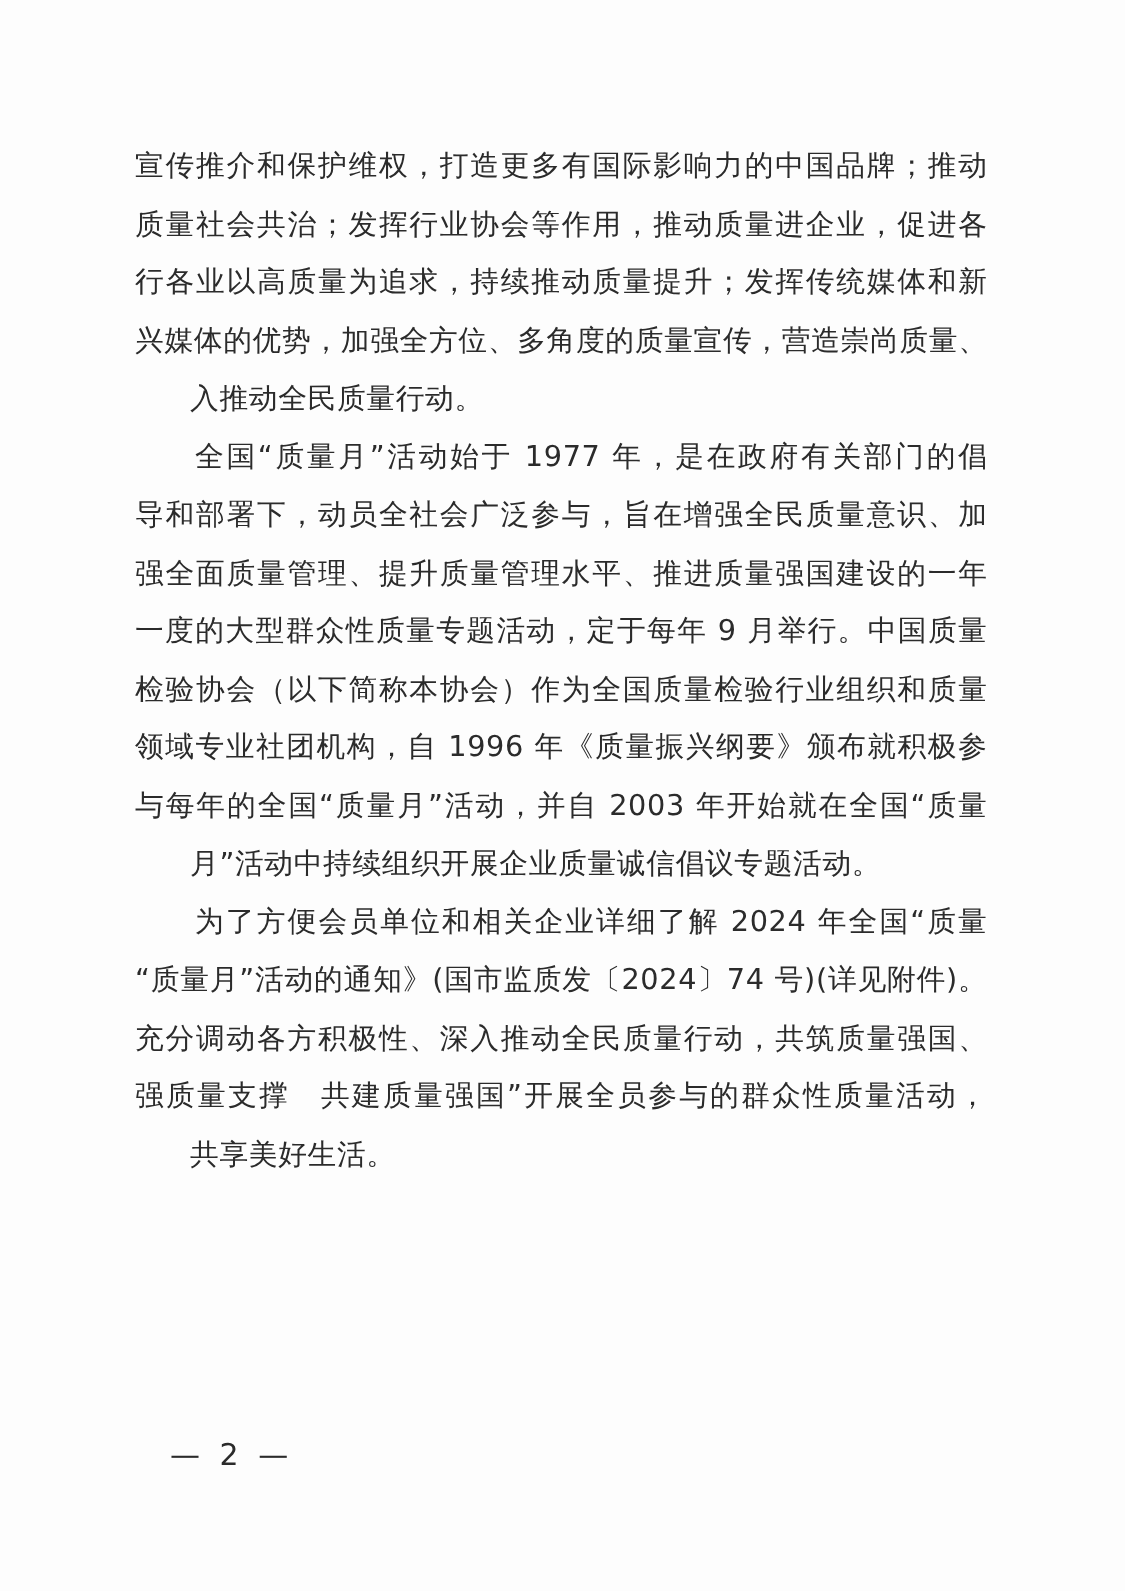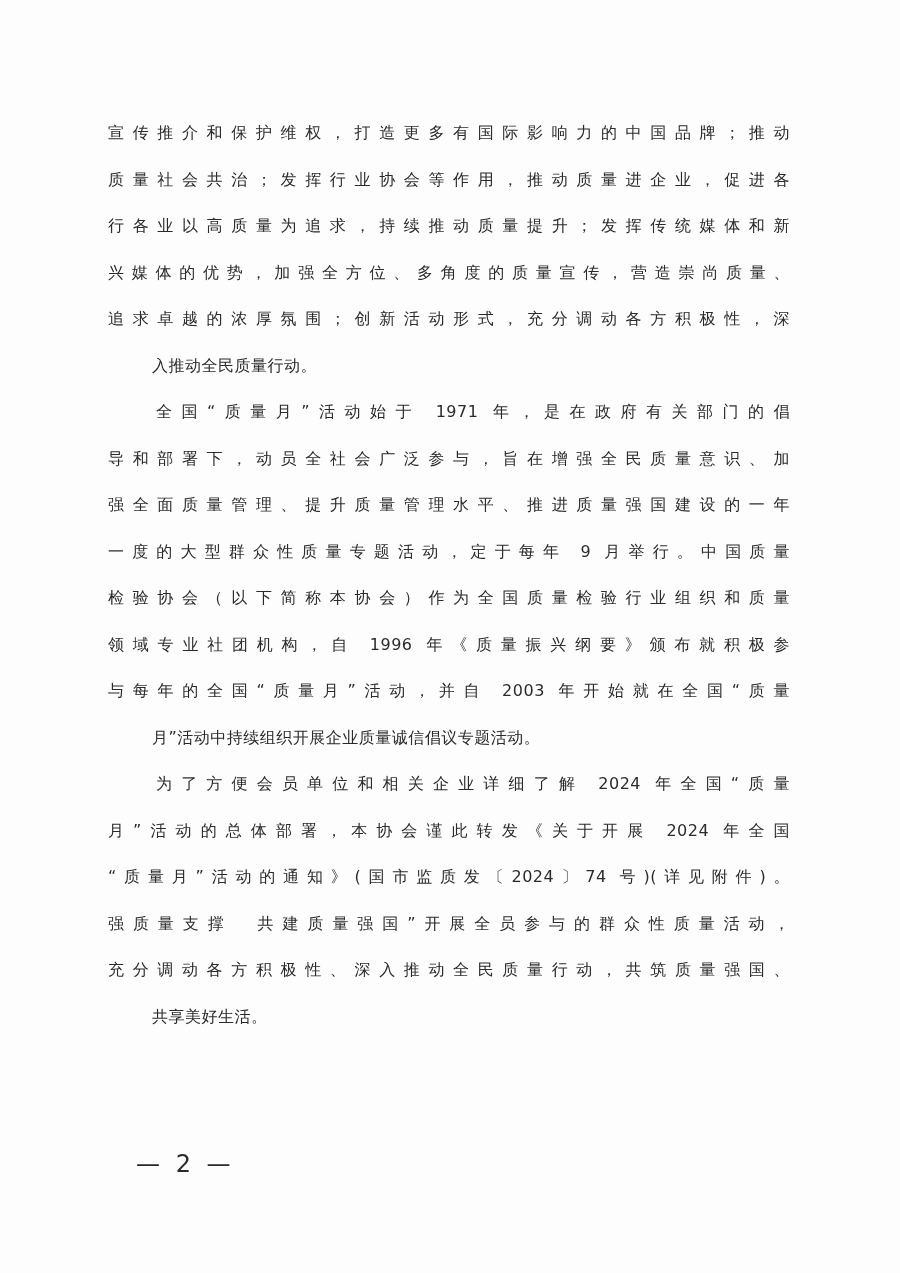--- a/index.html
+++ b/index.html
@@ -19,21 +19,21 @@
   }
   .body-text {
     position: absolute;
     left: 108px;
     top: 110px;
     width: 682px;
   }
   .line {
     height: 46.5px;
     line-height: 46.5px;
-    font-size: 16px;
+    font-size: 23px;
     letter-spacing: 0.5px;
     text-align: justify;
     text-align-last: justify;
     overflow: visible;
     white-space: normal;
   }
   .line.para-end {
     text-align-last: left;
     margin-left: 44px;
   }
@@ -53,33 +53,31 @@
 </head>
 <body>
 
 <div class="page">
 
   <div class="body-text">
       <div class="line">宣传推介和保护维权，打造更多有国际影响力的中国品牌；推动</div>
       <div class="line">质量社会共治；发挥行业协会等作用，推动质量进企业，促进各</div>
       <div class="line">行各业以高质量为追求，持续推动质量提升；发挥传统媒体和新</div>
       <div class="line">兴媒体的优势，加强全方位、多角度的质量宣传，营造崇尚质量、</div>
-      <div class="line">追求卓越的浓厚氛围；创新活动形式，充分调动各方积极性，深</div>
       <div class="line para-end">入推动全民质量行动。</div>
-      <div class="line indent">全国“质量月”活动始于 1971 年，是在政府有关部门的倡</div>
+      <div class="line indent">全国“质量月”活动始于 1977 年，是在政府有关部门的倡</div>
       <div class="line">导和部署下，动员全社会广泛参与，旨在增强全民质量意识、加</div>
       <div class="line">强全面质量管理、提升质量管理水平、推进质量强国建设的一年</div>
       <div class="line">一度的大型群众性质量专题活动，定于每年 9 月举行。中国质量</div>
       <div class="line">检验协会（以下简称本协会）作为全国质量检验行业组织和质量</div>
       <div class="line">领域专业社团机构，自 1996 年《质量振兴纲要》颁布就积极参</div>
       <div class="line">与每年的全国“质量月”活动，并自 2003 年开始就在全国“质量</div>
       <div class="line para-end">月”活动中持续组织开展企业质量诚信倡议专题活动。</div>
       <div class="line indent">为了方便会员单位和相关企业详细了解 2024 年全国“质量</div>
-      <div class="line">月”活动的总体部署，本协会谨此转发《关于开展 2024 年全国</div>
       <div class="line">“质量月”活动的通知》(国市监质发〔2024〕74 号)(详见附件)。</div>
+      <div class="line">充分调动各方积极性、深入推动全民质量行动，共筑质量强国、</div>
       <div class="line">强质量支撑　共建质量强国”开展全员参与的群众性质量活动，</div>
-      <div class="line">充分调动各方积极性、深入推动全民质量行动，共筑质量强国、</div>
       <div class="line para-end">共享美好生活。</div>
     </div>
 
   <div class="page-number">— 2 —</div>
 
 </div>
 
 </body></html>

